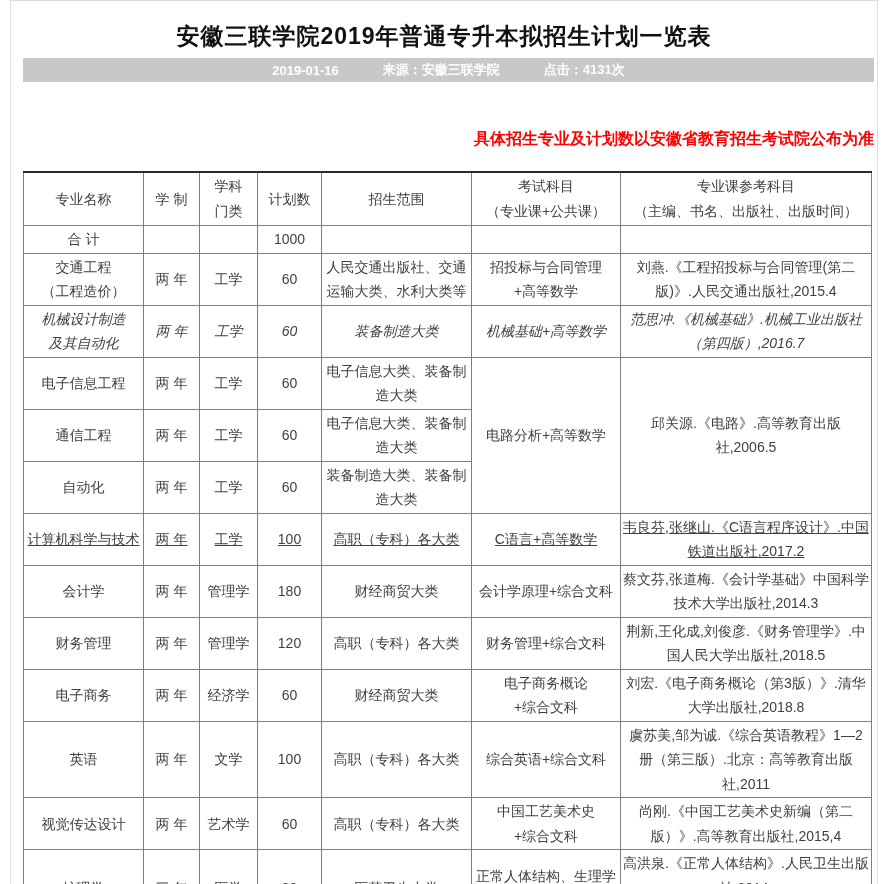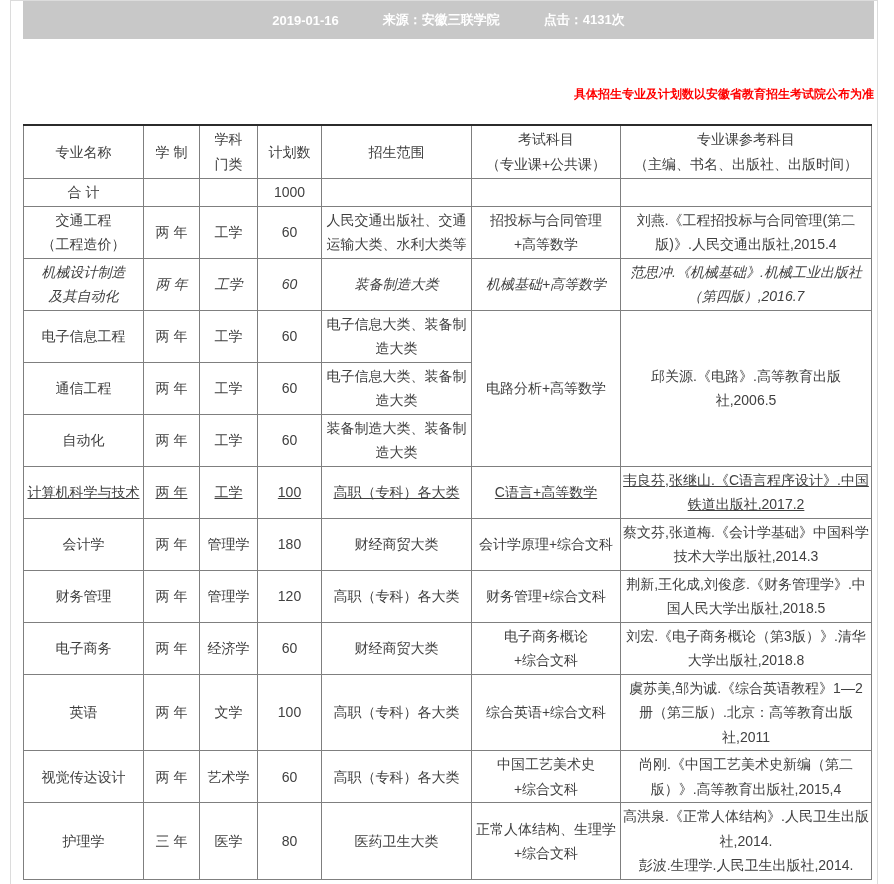--- a/index.html
+++ b/index.html
@@ -12,28 +12,28 @@
   .page-frame {
     margin-left:10px; width:868px; min-height:884px;
     border-left:1px solid #dcdcdc; border-right:1px solid #dcdcdc; border-top:1px solid #dcdcdc;
     background:#ffffff; padding-bottom:4px;
   }
   .page-title {
     text-align:center; font-size:23px; font-weight:bold; color:#111111;
     margin:20px 8px 6px 8px; letter-spacing:1px;
   }
   .meta-bar {
-    margin:0 3px 4px 12px; height:38px;
+    margin:0 3px 4px 12px; height:24px;
     background:var(--meta-bar-bg,#c8c8c8);
     display:flex; align-items:center; justify-content:center; gap:44px;
     color:#ffffff; font-size:13px; font-weight:bold;
   }
   .notice {
     margin:47px 3px 21px 12px;
-    text-align:right; font-size:12px; font-weight:bold;
+    text-align:right; font-size:16px; font-weight:bold;
     color:var(--notice-red,#ff0000);
   }
   table.enroll {
     margin-left:12px; width:848px;
     border-collapse:collapse; table-layout:fixed;
     font-size:14px; color:#404040;
     border:1px solid var(--border-gray,#7f7f7f);
     border-top:2px solid #2b2b2b;
   }
   table.enroll th, table.enroll td {
@@ -43,20 +43,21 @@
     padding:1px 2px; overflow:hidden;
   }
   table.enroll th { font-weight:normal; line-height:1.8; }
   td.ref { text-align:left; padding:1px 3px; line-height:1.72; }
 </style>
 </head>
 <body>
 
 <div class="page-frame">
 
+  <h1 class="page-title">安徽三联学院2019年普通专升本拟招生计划一览表</h1>
 
   <div class="meta-bar">
     <span>2019-01-16</span>
     <span>来源：安徽三联学院</span>
     <span>点击：4131次</span>
   </div>
 
   <div class="notice">具体招生专业及计划数以安徽省教育招生考试院公布为准</div>
 
   <table class="enroll">

